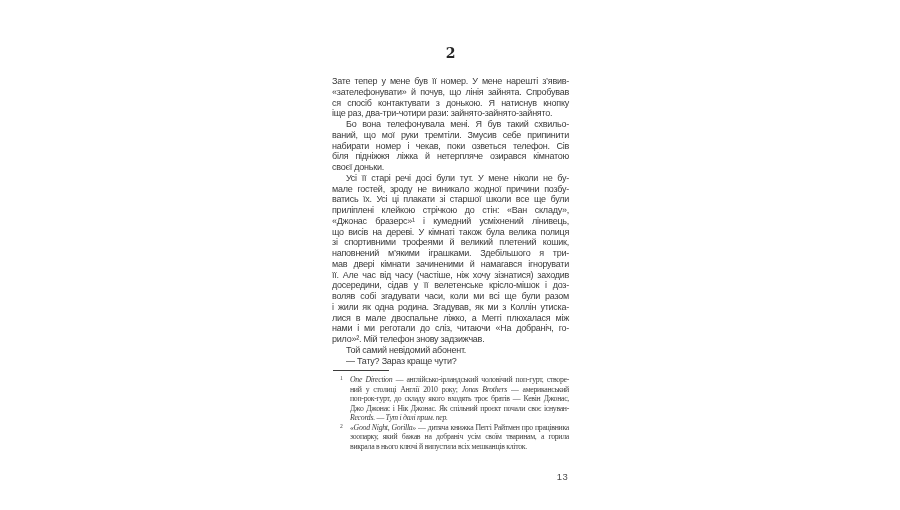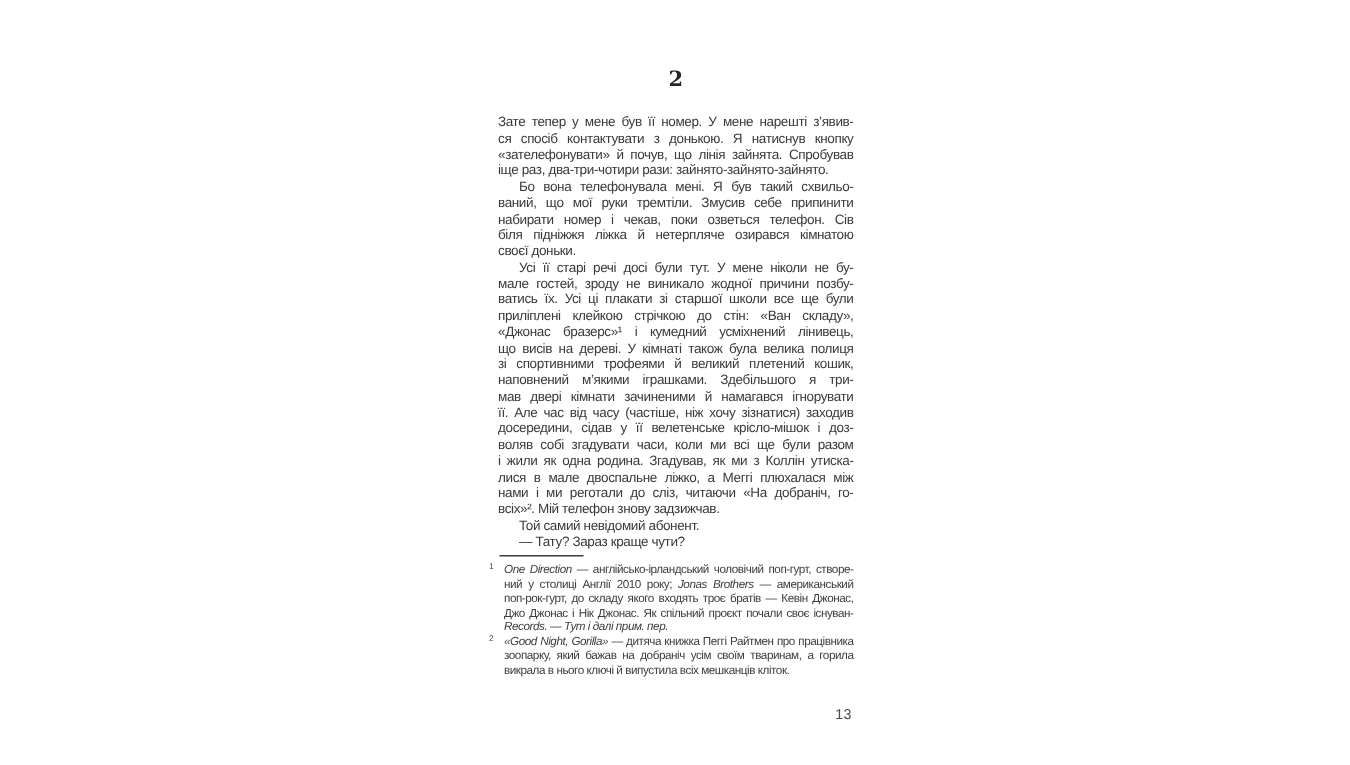--- a/index.html
+++ b/index.html
@@ -60,21 +60,22 @@
     position: absolute;
     top: 375px;
     left: 0;
     width: 100%;
     font-size: 7.8px;
     letter-spacing: -0.3px;
     color: #3d3d3d;
   }
   .footnote {
     position: relative;
-    margin-left: 4px;
+    margin-left: 18px;
+    font-family: Liberation Serif, serif;
   }
   .fn-marker {
     position: absolute;
     left: -10px;
     top: 0;
     font-size: 5.6px;
     letter-spacing: 0;
   }
   .fline {
     height: 9.5px;
@@ -95,22 +96,22 @@
 </style>
 </head>
 <body>
 
 <div class="page" style="color: rgb(58, 58, 58);">
   <div class="column">
     <div class="chapter-number">2</div>
 
     <div class="body-text" id="body-text">
         <div class="bline">Зате тепер у мене був її номер. У мене нарешті з’явив-</div>
+        <div class="bline">«зателефонувати» й почув, що лінія зайнята. Спробував</div>
         <div class="bline">ся спосіб контактувати з донькою. Я натиснув кнопку</div>
-        <div class="bline">«зателефонувати» й почув, що лінія зайнята. Спробував</div>
         <div class="bline last">іще раз, два-три-чотири рази: зайнято-зайнято-зайнято.</div>
         <div class="bline indent">Бо вона телефонувала мені. Я був такий схвильо-</div>
         <div class="bline">ваний, що мої руки тремтіли. Змусив себе припинити</div>
         <div class="bline">набирати номер і чекав, поки озветься телефон. Сів</div>
         <div class="bline">біля підніжжя ліжка й нетерпляче озирався кімнатою</div>
         <div class="bline last">своєї доньки.</div>
         <div class="bline indent">Усі її старі речі досі були тут. У мене ніколи не бу-</div>
         <div class="bline">мале гостей, зроду не виникало жодної причини позбу-</div>
         <div class="bline">ватись їх. Усі ці плакати зі старшої школи все ще були</div>
         <div class="bline">приліплені клейкою стрічкою до стін: «Ван складу»,</div>
@@ -118,21 +119,21 @@
         <div class="bline">що висів на дереві. У кімнаті також була велика полиця</div>
         <div class="bline">зі спортивними трофеями й великий плетений кошик,</div>
         <div class="bline">наповнений м’якими іграшками. Здебільшого я три-</div>
         <div class="bline">мав двері кімнати зачиненими й намагався ігнорувати</div>
         <div class="bline">її. Але час від часу (частіше, ніж хочу зізнатися) заходив</div>
         <div class="bline">досередини, сідав у її велетенське крісло-мішок і доз-</div>
         <div class="bline">воляв собі згадувати часи, коли ми всі ще були разом</div>
         <div class="bline">і жили як одна родина. Згадував, як ми з Коллін утиска-</div>
         <div class="bline">лися в мале двоспальне ліжко, а Меггі плюхалася між</div>
         <div class="bline">нами і ми реготали до сліз, читаючи «На добраніч, го-</div>
-        <div class="bline last">всіх»². Мій телефон знову задзижчав.</div>
+        <div class="bline last">рило»². Мій телефон знову задзижчав.</div>
         <div class="bline last indent">Той самий невідомий абонент.</div>
         <div class="bline last indent">— Тату? Зараз краще чути?</div>
       </div>
 
     <div class="fn-separator"></div>
 
     <div class="footnotes" id="footnotes">
         <div class="footnote">
           <span class="fn-marker">1</span>
           <div class="fline"><span class="it">One Direction</span><span> — англійсько-ірландський чоловічий поп-гурт, створе-</span></div>

